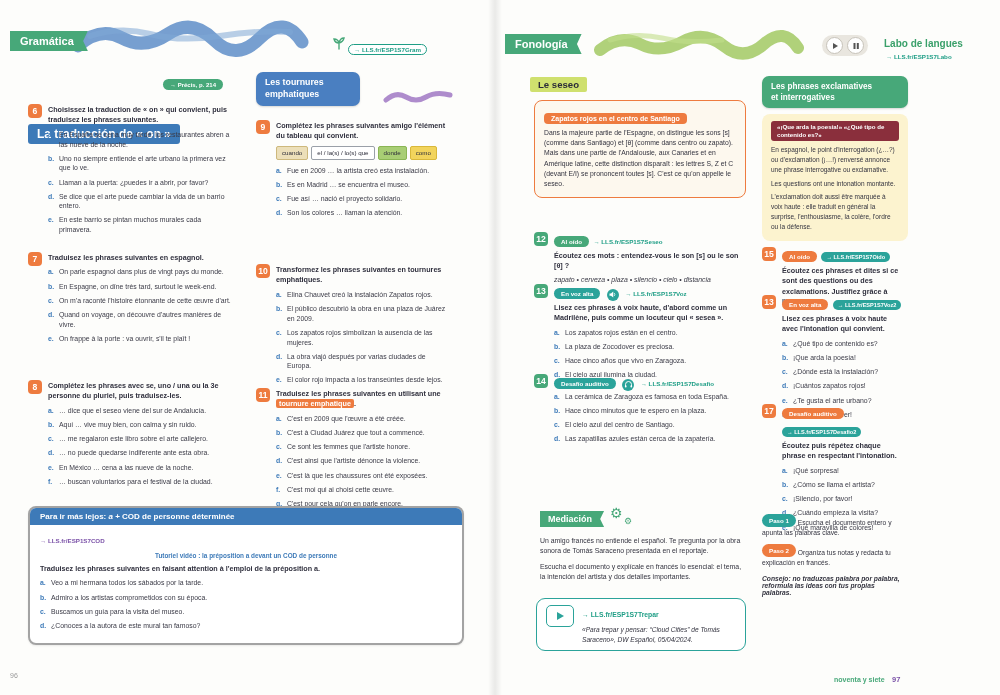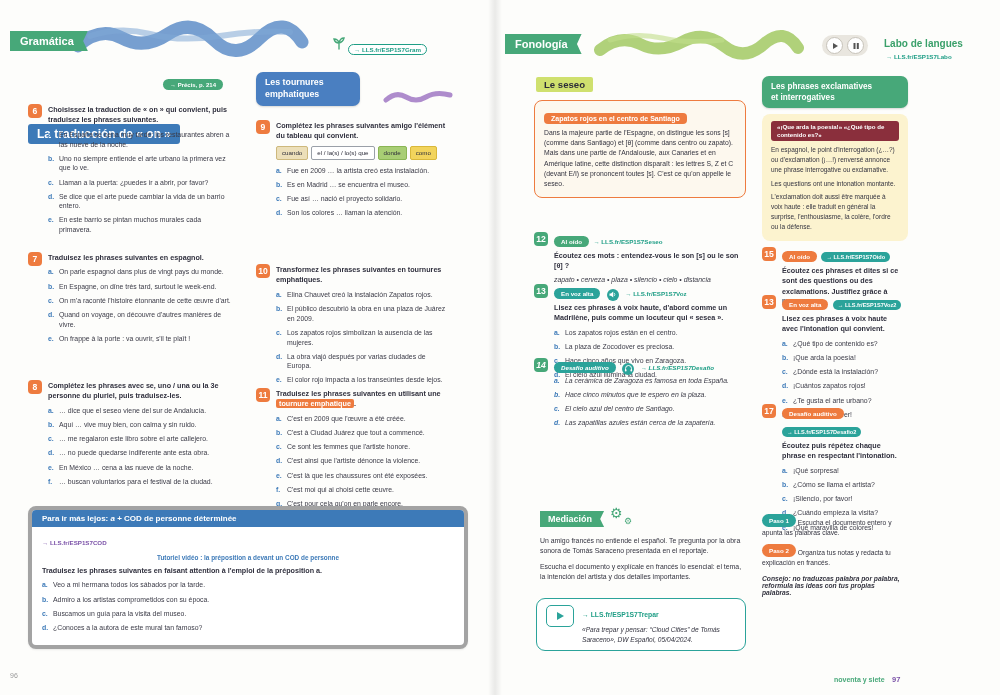--- a/index.html
+++ b/index.html
@@ -38,21 +38,21 @@
   .badge-teal{background:#2ba39a;color:#fff;border-radius:7px;font-size:5.6px;font-weight:bold;padding:2px 5px;text-decoration:none;display:inline-block;vertical-align:2px;}
   .round-icon{display:inline-flex;width:12px;height:12px;border-radius:50%;background:#2ba39a;align-items:center;justify-content:center;vertical-align:-1px;margin:0 2px;}
 
   .trow{display:flex;gap:3px;margin:3px 0 6px;}
   .tcell{font-size:6.2px;padding:2.5px 5px;border-radius:2px;white-space:nowrap;}
   .tc1{background:#ecdfb9;border:1px solid #cdb87c;}
   .tc2{background:#fff;border:1px solid #9aa0a8;}
   .tc3{background:#a8ce74;border:1px solid #8ab554;}
   .tc4{background:#f2d45c;border:1px solid #d9b83a;}
 
-  .mlbox{border:4px solid #a3a3a3;border-radius:8px;background:#fff;overflow:hidden;box-shadow:0 1px 2px rgba(0,0,0,.08);}
+  .mlbox{border:2px solid #a3a3a3;border-radius:8px;background:#fff;overflow:hidden;box-shadow:0 1px 2px rgba(0,0,0,.08);}
   .mlhead{background:#3d7ab8;color:#fff;font-weight:bold;font-size:8px;padding:4px 10px;}
   .mlbody{padding:6px 10px 8px;}
   .mlvideo{color:#3d7ab8;font-size:6.4px;font-weight:bold;text-align:center;margin:3px 0 5px;}
 
   .seseo-title{background:#cfe06e;color:#2b2b38;font-weight:bold;font-size:9.6px;padding:2px 8px;border-radius:2px;display:inline-block;}
   .obox{border:1.6px solid #ee7b3f;border-radius:8px;background:#fdf8ee;padding:6px 9px 8px;}
   .otitle{background:#ee7b3f;color:#fff;font-weight:bold;font-size:7px;border-radius:4px;padding:2px 7px;display:inline-block;margin-bottom:4px;}
   .obox p{font-size:6.8px;line-height:1.5;margin:0;color:#33333f;}
 
   .ybox{background:#fcf3cf;border-radius:8px;padding:7px 9px 6px;}
@@ -243,21 +243,21 @@
       <span class="audio-btn">
         <svg width="8" height="8">
             <rect x="1.5" y="1" width="2" height="6" fill="#555"></rect>
             <rect x="4.8" y="1" width="2" height="6" fill="#555"></rect>
           </svg>
       </span>
     </div>
     <span class="labo-title abs" style="left:390px;top:38px;">Labo de langues</span>
     <a href="#" class="lls abs" style="left:392px;top:53px;">→ LLS.fr/ESP1S7Labo</a>
 
-    <span class="seseo-title abs" style="left:42px;top:77px;">Le seseo</span>
+    <span class="seseo-title abs" style="left:36px;top:77px;">Le seseo</span>
 
     <div class="obox abs" style="left:40px;top:100px;width:192px;">
       <span class="otitle">Zapatos rojos en el centro de Santiago</span>
       <p>Dans la majeure partie de l'Espagne, on distingue les sons [s] (comme dans Santiago) et [θ] (comme dans centro ou zapato). Mais dans une partie de l'Andalousie, aux Canaries et en Amérique latine, cette distinction disparaît : les lettres S, Z et C (devant E/I) se prononcent toutes [s]. C'est ce qu'on appelle le seseo.</p>
     </div>
 
     <div class="ex" style="left:40px;top:232px;width:210px;">
       <span class="num green">12</span>
       <div class="exbody">
         <span class="pill p-green">Al oído</span>
@@ -281,21 +281,21 @@
         <p class="instr">Lisez ces phrases à voix haute, d'abord comme un Madrilène, puis comme un locuteur qui « sesea ».</p>
         <ol class="items">
           <li>Los zapatos rojos están en el centro.</li>
           <li>La plaza de Zocodover es preciosa.</li>
           <li>Hace cinco años que vivo en Zaragoza.</li>
           <li>El cielo azul ilumina la ciudad.</li>
         </ol>
       </div>
     </div>
 
-    <div class="ex" style="left:40px;top:358px;width:210px;font-style:italic;">
+    <div class="ex" style="left:40px;top:374px;width:210px;">
       <span class="num green">14</span>
       <div class="exbody">
         <span class="pill p-teal">Desafío auditivo</span>
         <span class="round-icon">
           <svg width="9" height="9" viewBox="0 0 12 12">
               <path d="M2 8 V6a4 4 0 0 1 8 0v2" stroke="#fff" stroke-width="1.3" fill="none"></path>
               <rect x="1.2" y="7" width="2.2" height="3" rx="1" fill="#fff"></rect>
               <rect x="8.6" y="7" width="2.2" height="3" rx="1" fill="#fff"></rect>
             </svg>
         </span>

